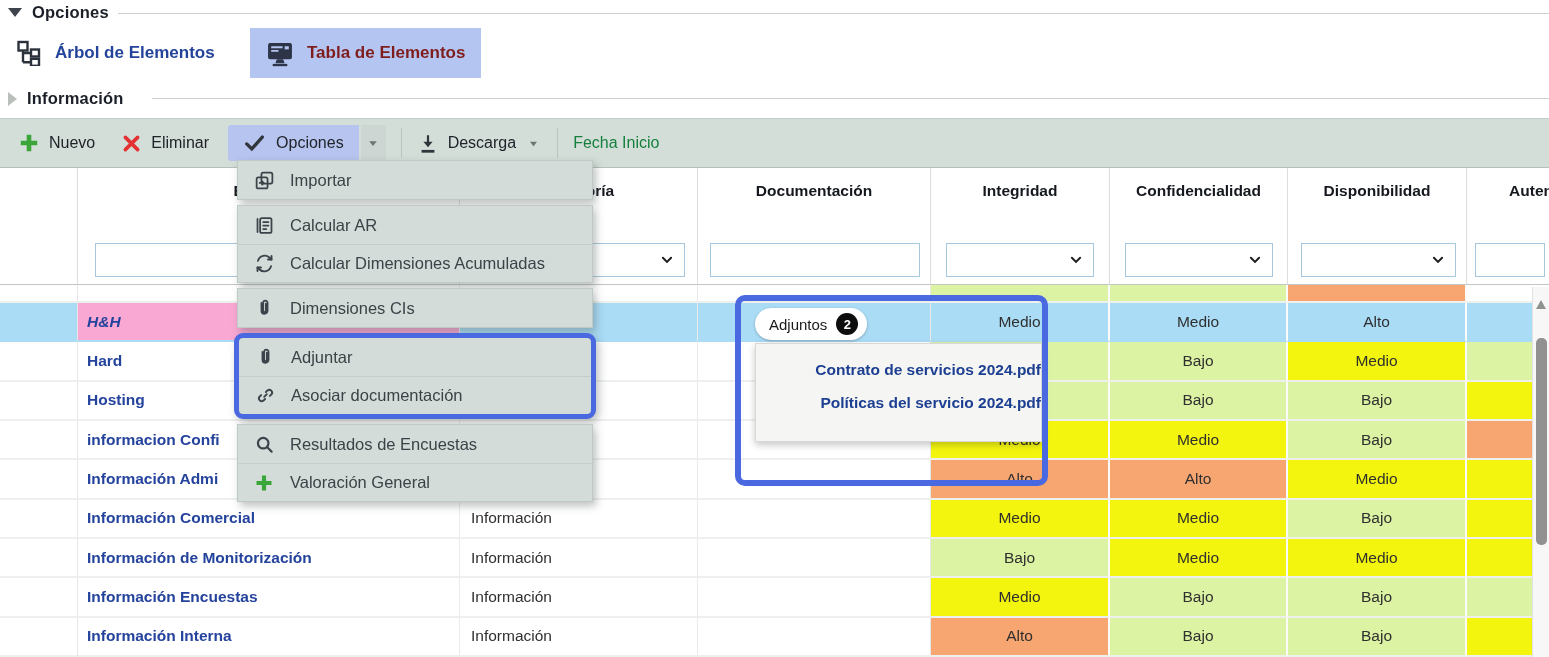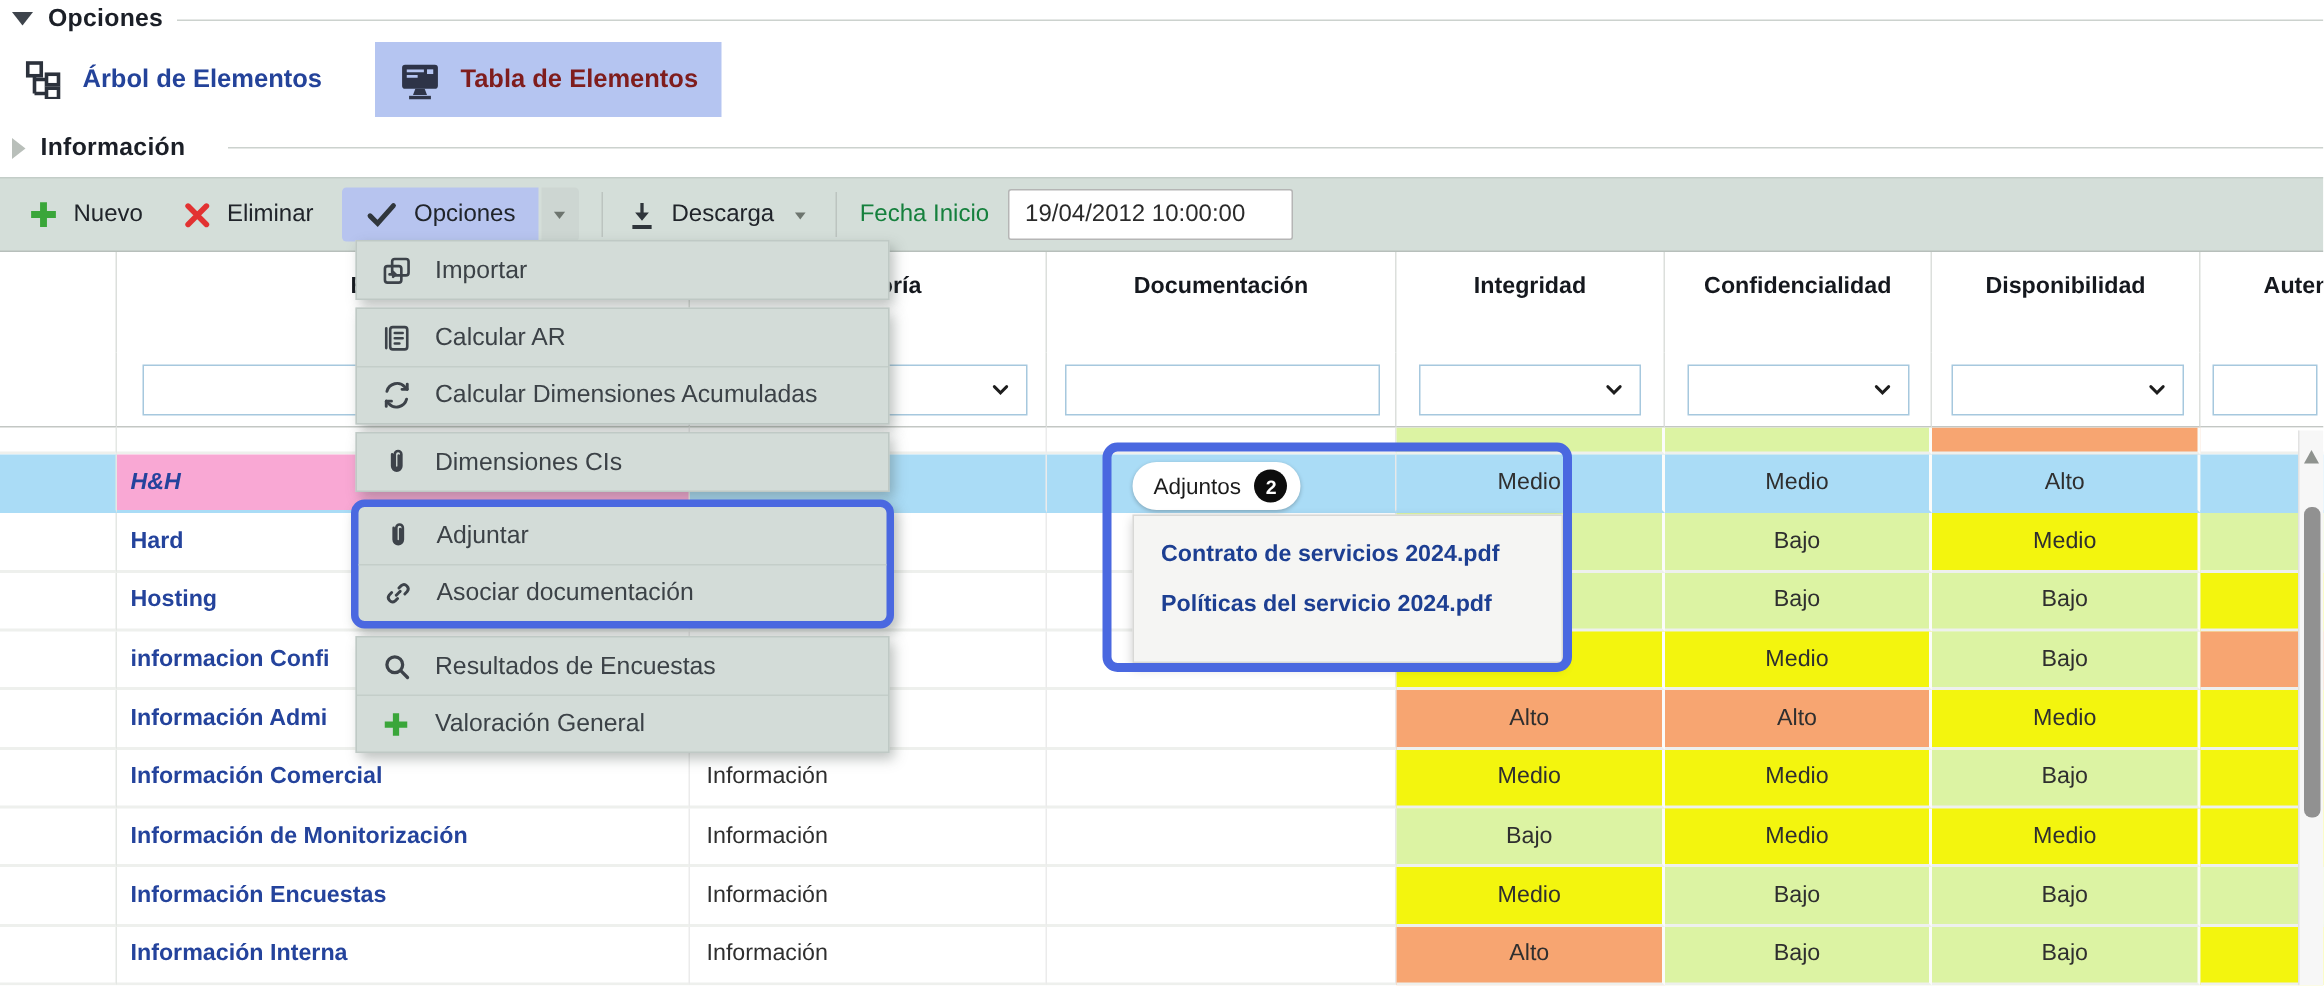--- a/index.html
+++ b/index.html
@@ -60,21 +60,21 @@
   
   #menu { position: absolute; left: 237px; top: 160px; width: 356px; z-index: 30; }
   .mgroup { background: #d3dcd8; border: 1px solid #bfc9c5; box-shadow: 3px 4px 8px rgba(70,80,75,.35); margin-bottom: 5px; }
   .mgroup.hl { border: 5px solid #4a68e0; border-radius: 9px; margin-left: -3px; margin-right: -3px; box-shadow: 3px 4px 8px rgba(70,80,75,.35); }
   .mitem { height: 38px; display: flex; align-items: center; gap: 15px; padding-left: 15px;
            font-size: 16.5px; color: #3c4247; cursor: pointer; }
   .mitem + .mitem { border-top: 1px solid #c4cec9; }
   .micon { width: 22px; height: 22px; display: flex; align-items: center; justify-content: center; }
 
   
-  #popup { position: absolute; left: 735px; top: 295px; width: 313px; height: 153px; z-index: 40; }
+  #popup { position: absolute; left: 735px; top: 295px; width: 313px; height: 191px; z-index: 40; text-align: right; }
   #popup-border { position: absolute; inset: 0; border: 6px solid #4a68e0; border-radius: 10px; pointer-events: none; z-index: 60; }
   #pill { position: absolute; left: 20px; top: 13px; height: 32px; background: #fff; border-radius: 16px;
           display: flex; align-items: center; gap: 9px; padding: 0 9px 0 14px; box-shadow: 0 1px 3px rgba(0,0,0,.25); }
   #pill-label { font-size: 15px; color: #1b1b1b; }
   #pill-badge { width: 22px; height: 22px; border-radius: 50%; background: #0d0d0d; color: #fff;
                 font-size: 13px; font-weight: bold; display: flex; align-items: center; justify-content: center; }
   #panel { position: absolute; left: 20px; top: 48px; width: 287px; height: 99px; background: #f5f5f3;
            border: 1px solid #d8d8d6; box-shadow: 0 3px 7px rgba(0,0,0,.22); padding: 17px 0 0 18px; }
   .attachment { font-size: 15.5px; font-weight: bold; color: #1d3f92; margin-bottom: 15px; cursor: pointer; }
 
@@ -169,21 +169,20 @@
           </svg>
       </span>
       <span>Descarga</span>
       <svg width="17" height="17" viewBox="0 0 24 24">
           <path d="M7 9.5h10L12 16z" fill="#6d756f"></path>
         </svg>
     </div>
     <div class="tb-sep"></div>
     <span style="font-size:16px; color:#15803d;">Fecha Inicio</span>
     <div class="tb-gap-sm"></div>
-    <input id="fecha-input" type="text" value="19/04/2012 10:00:00" style="">
   </div>
 
   <div id="thead">
     <div class="grid" id="hrow">
         <div class="th"></div>
         <div class="th"><span>Elemento</span></div>
         <div class="th"><span>Categoría</span></div>
         <div class="th"><span>Documentación</span></div>
         <div class="th"><span>Integridad</span></div>
         <div class="th"><span>Confidencialidad</span></div>

